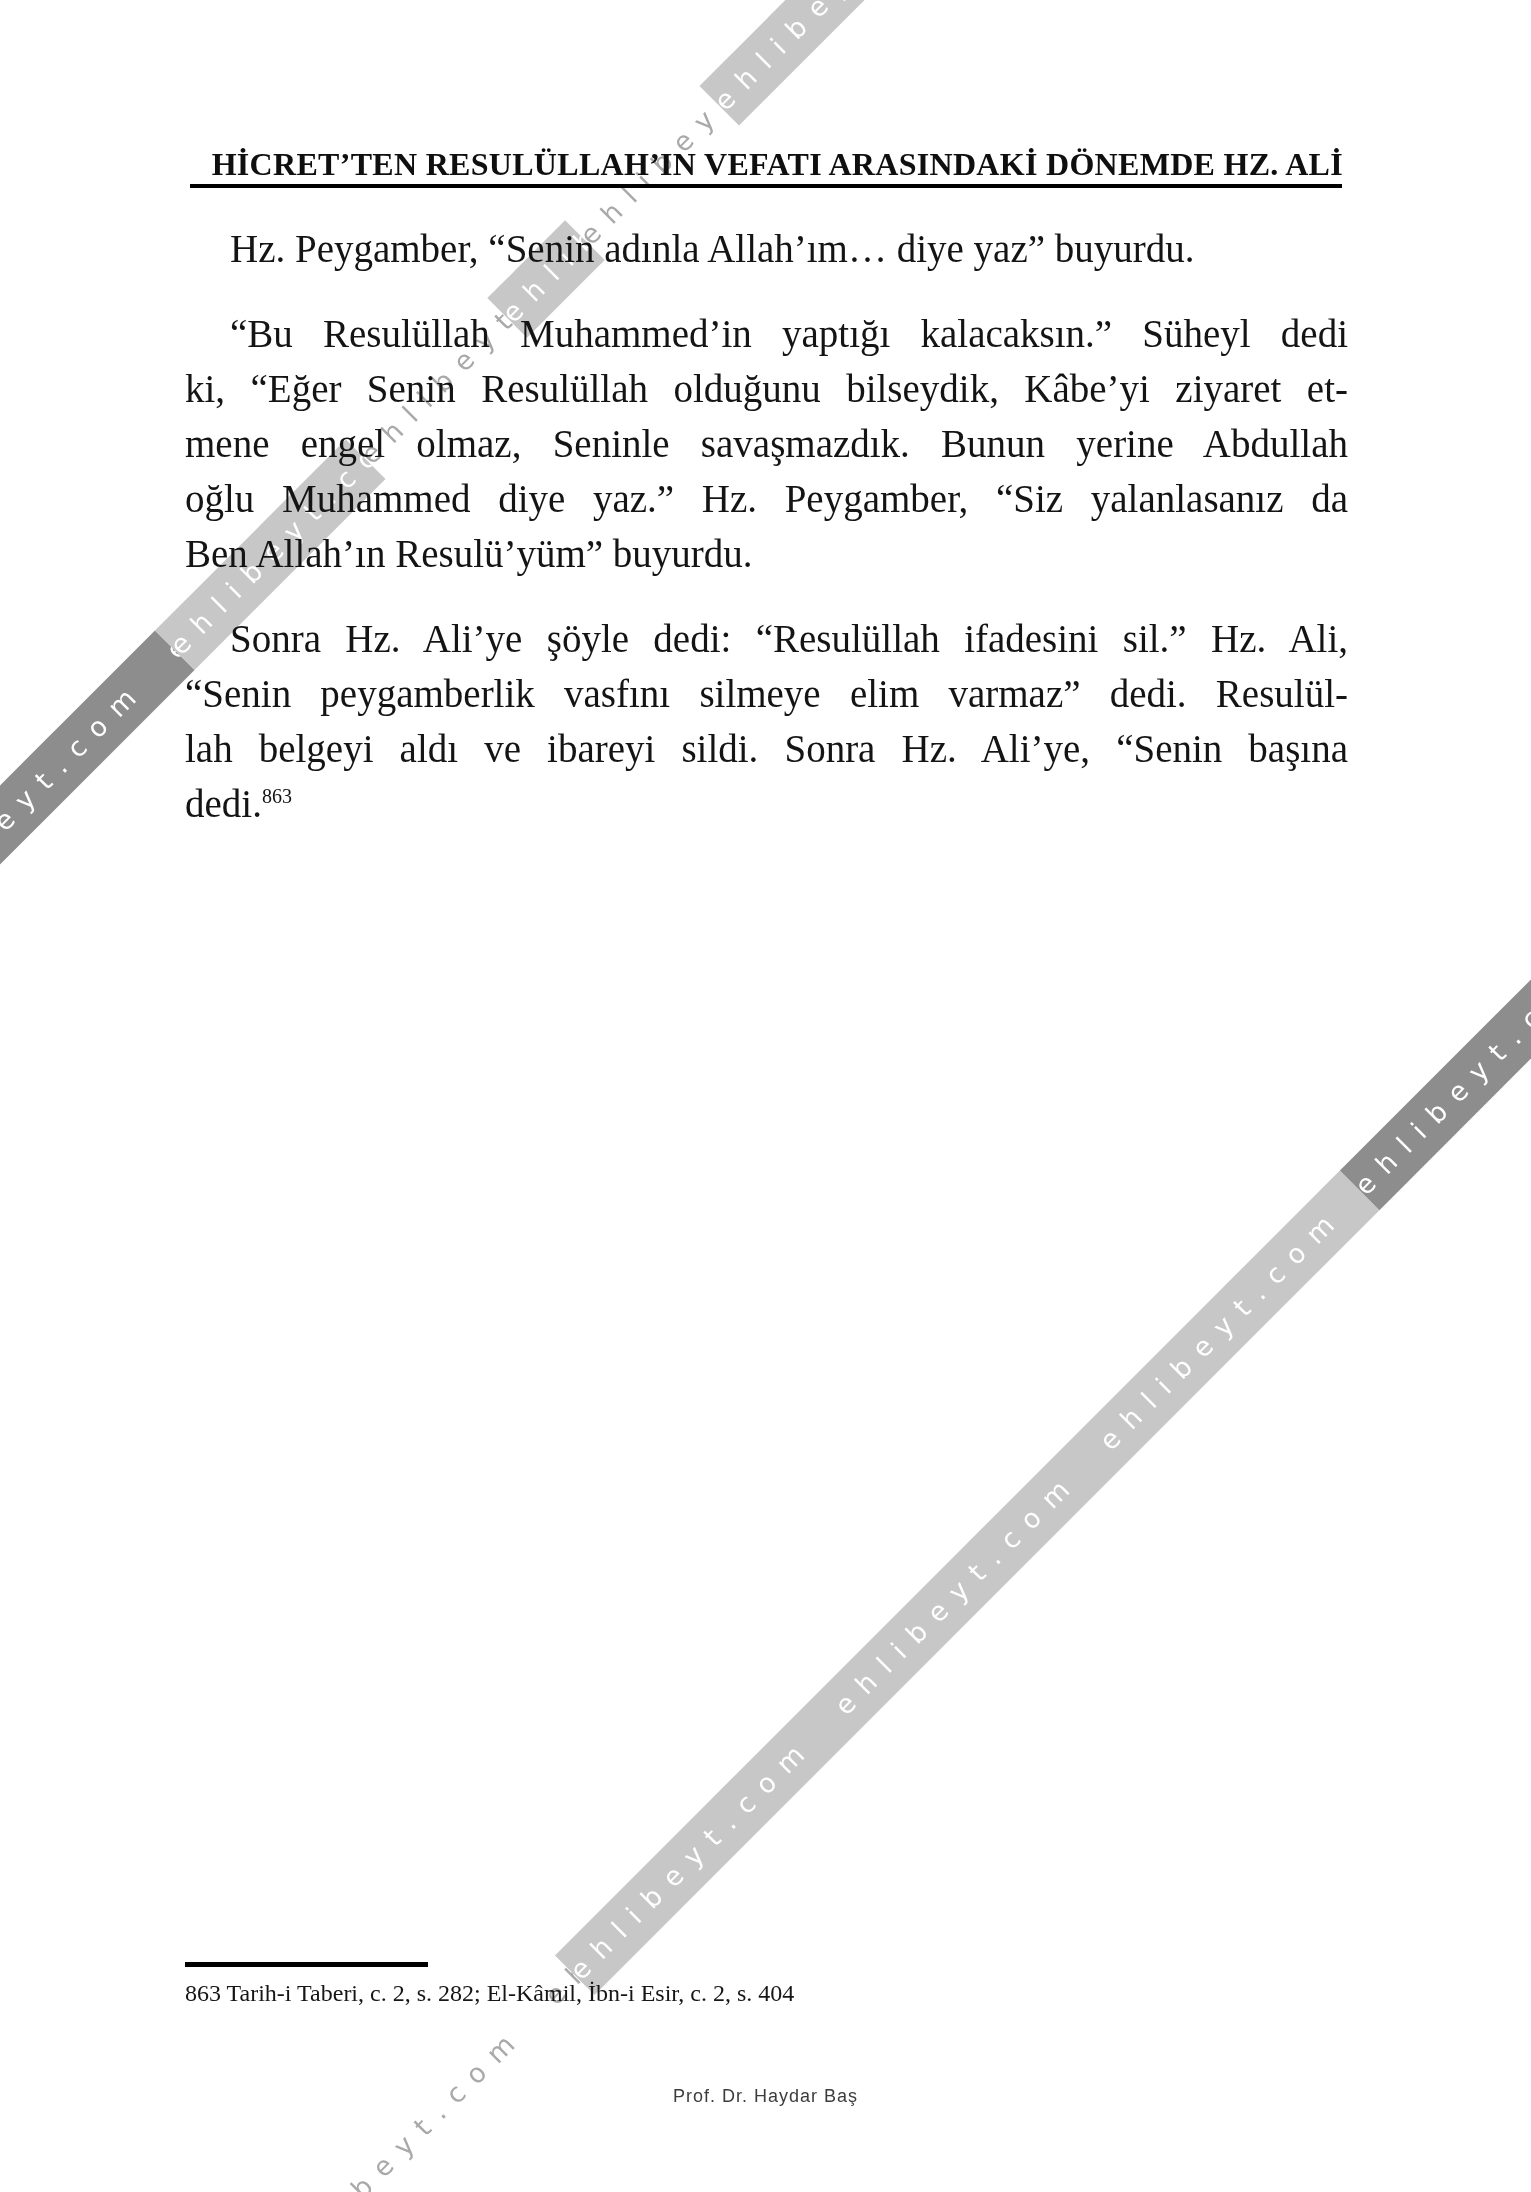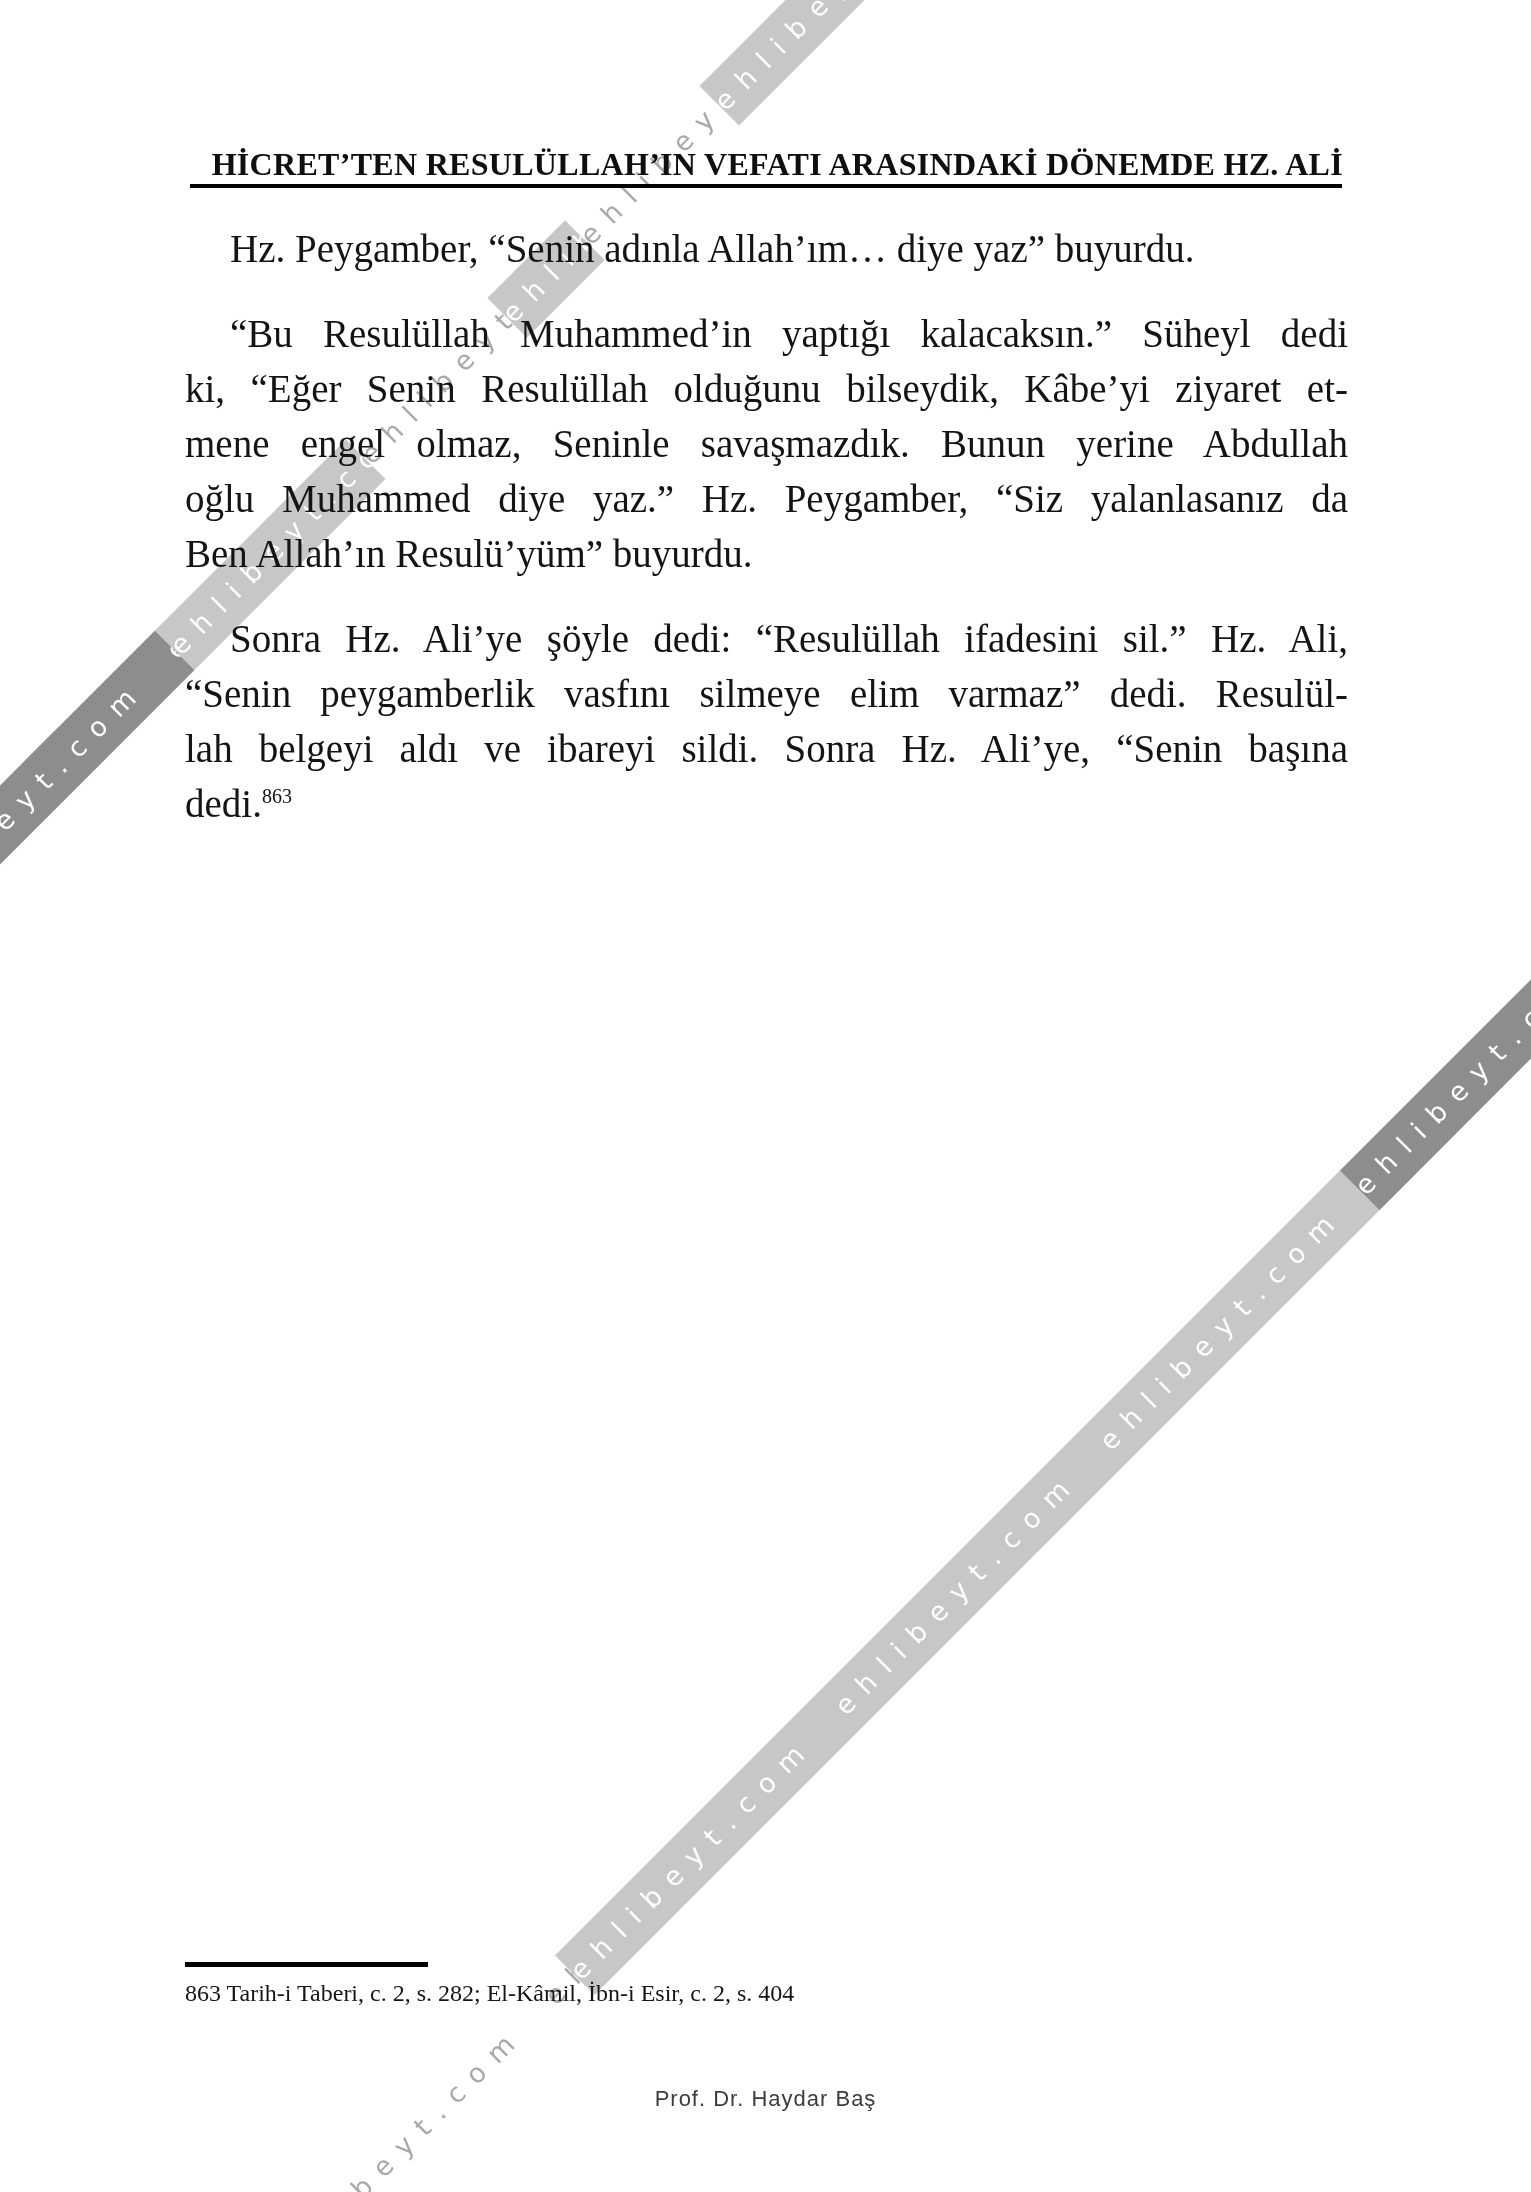--- a/index.html
+++ b/index.html
@@ -71,21 +71,21 @@
   }
   .footnote-text{
     position:absolute;left:185px;top:1974px;width:1200px;
     font-size:24px;line-height:38px;color:#161616;z-index:2;
   }
   
   .footer-author{
     position:absolute;left:0;top:2086px;width:1531px;
     text-align:center;
     font-family:"Liberation Sans", sans-serif;
-    font-size:22px;
+    font-size:18px;
     letter-spacing:1px;
     color:#3c3c3c;
     z-index:2;
   }
 </style>
 </head>
 <body>
 
 <div class="page" id="page">
 

